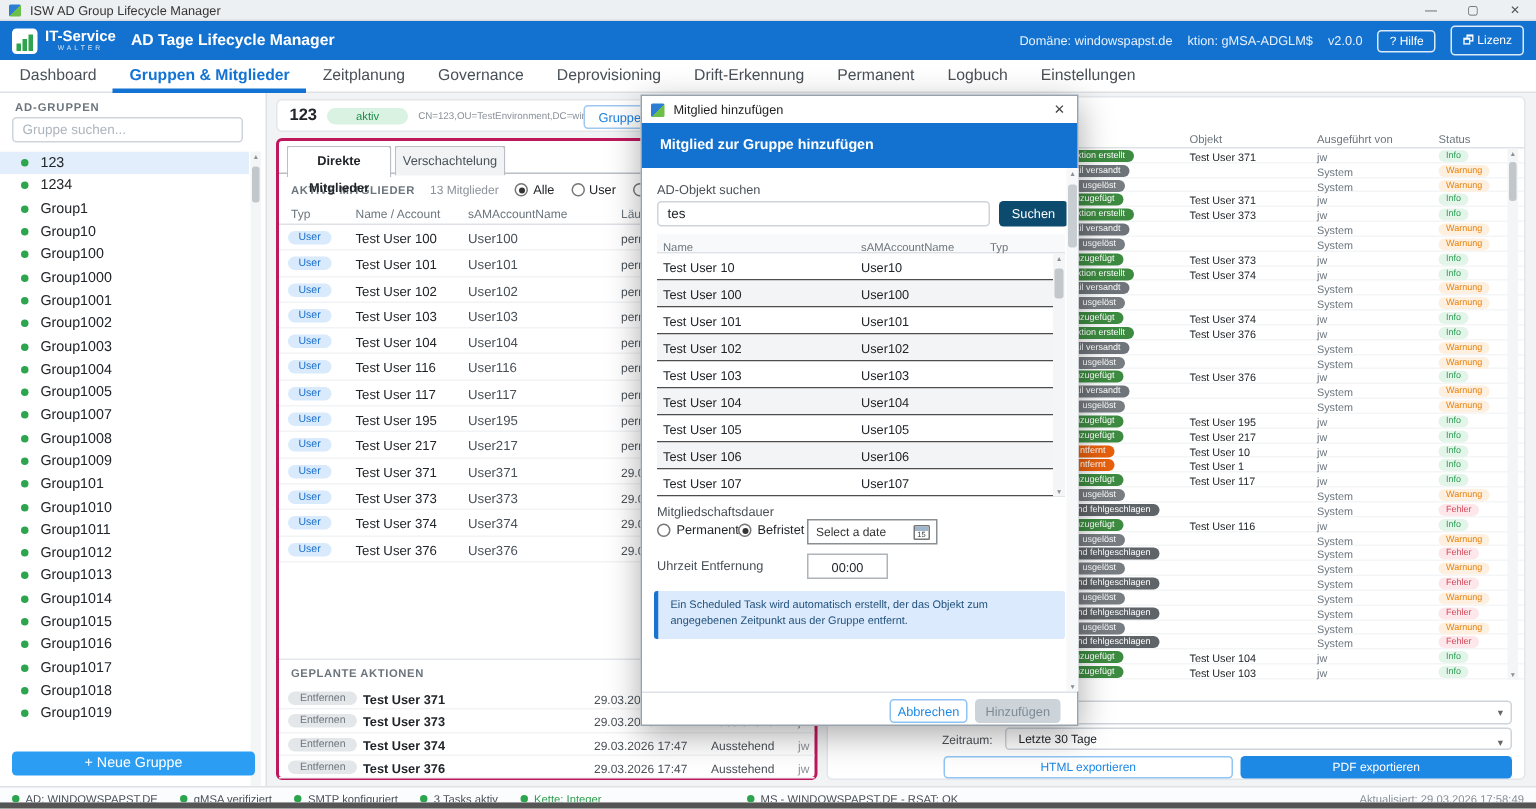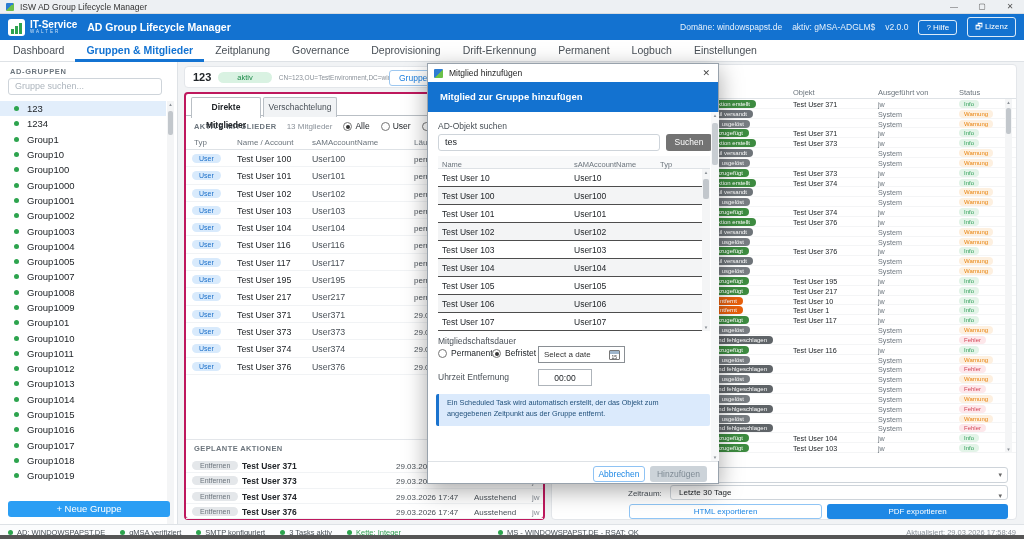--- a/index.html
+++ b/index.html
@@ -11,21 +11,21 @@
   
   .titlebar { left:0; top:0; width:1024px; height:14px; background:#edf0f3; border-bottom:1px solid #d8dce0;
               display:flex; align-items:center; }
   .tb-icon { width:8px; height:8px; margin-left:6px; border-radius:1px;
              background:linear-gradient(135deg,#2d7dd2 50%,#6cc04a 50%); }
   .tb-title { font-size:8.5px; color:#333; margin-left:6px; }
   .tb-controls { margin-left:auto; display:flex; }
   .tb-btn { width:28px; height:14px; font-size:8px; color:#555; text-align:center; line-height:14px; }
 
   
-  .appheader { left:0; top:14px; width:1024px; height:26px; background:#1372d0; display:flex; align-items:center; }
+  .appheader { left:0; top:14px; width:1024px; height:26px; background:#1372d0; display:flex; align-items:center;text-align:center; }
   .logo-ic { width:17px; height:17px; background:#ffffff; border-radius:3px; margin-left:8px;
              display:flex; align-items:flex-end; justify-content:center; gap:1px; padding:2px; }
   .logo-ic i { display:block; width:3px; background:#2ea44f; }
   .brand { margin-left:5px; color:#fff; line-height:1; }
   .brand b { font-size:10px; display:block; }
   .brand s { font-size:4.5px; letter-spacing:2px; text-decoration:none; display:block; color:#cfe3f7; }
   .apptitle { color:#fff; font-weight:bold; font-size:10.5px; margin-left:10px; }
   .hd-right { margin-left:auto; display:flex; align-items:center; gap:10px; margin-right:8px; }
   .hd-info { color:#e7f1fb; font-size:8.5px; }
   .hd-btn { border:1px solid rgba(255,255,255,.85); border-radius:3px; color:#fff; font-size:8px;
@@ -146,21 +146,21 @@
   .mo-titlebar { position:absolute; left:0; top:0; width:100%; height:18px; background:#fff; display:flex; align-items:center; }
   .mo-ic { width:9px; height:9px; margin-left:6px; border-radius:1px;
            background:linear-gradient(135deg,#2d7dd2 50%,#6cc04a 50%); }
   .mo-title { font-size:8.5px; color:#222; margin-left:6px; }
   .mo-close { margin-left:auto; margin-right:8px; font-size:9px; color:#444; }
   .mo-header { position:absolute; left:0; top:18px; width:100%; height:30px; background:#1372d0; color:#fff;
                font-weight:bold; font-size:9.5px; line-height:30px; padding-left:12px; }
   .mo-lbl { position:absolute; left:10px; font-size:8.5px; color:#495057; }
   .mo-input { position:absolute; left:10px; top:70px; width:222px; height:17px; border:1px solid #ced4da; border-radius:3px;
               font-size:9px; color:#212529; line-height:15px; padding-left:6px; background:#fff; }
-  .mo-suchen { position:absolute; left:238px; top:70px; width:46px; height:17px; background:#737373; border-radius:3px;
+  .mo-suchen { position:absolute; left:238px; top:70px; width:46px; height:17px; background:#0c4a6e; border-radius:3px;
                color:#fff; font-size:8.5px; text-align:center; line-height:17px; }
   .mo-thead { position:absolute; left:10px; top:92px; width:272px; height:13px; background:#f8f9fa; border-bottom:1px solid #dee2e6; }
   .mo-thead span { position:absolute; top:4px; font-size:7.5px; color:#6c757d; }
   .rc1 { left:4px; } .rc2 { left:136px; } .rc3 { left:222px; }
   .mo-rows { position:absolute; left:10px; top:105px; width:272px; height:162px; overflow:hidden; }
   .r-row { height:18px; position:relative; border-bottom:1px solid #4d4d4d; background:#fff; }
   .r-row.alt { background:#f3f4f5; }
   .r-row .n { position:absolute; left:4px; top:4px; font-size:8.5px; color:#212529; }
   .r-row .s { position:absolute; left:136px; top:4px; font-size:8.5px; color:#212529; }
   .mo-rscroll { position:absolute; left:274px; top:105px; width:8px; height:162px; background:#f4f5f6; }
@@ -202,24 +202,24 @@
   <div class="abs appheader">
     <span class="logo-ic">
         <i style="height:5px"></i>
         <i style="height:8px"></i>
         <i style="height:11px"></i>
       </span>
     <span class="brand">
       <b>IT-Service</b>
       <s>WALTER</s>
     </span>
-    <span class="apptitle">AD Group Lifecycle Manager</span>
+    <span class="apptitle">AD Tage Lifecycle Manager</span>
     <span class="hd-right">
       <span class="hd-info">Domäne: windowspapst.de</span>
-      <span class="hd-info">aktiv: gMSA-ADGLM$</span>
+      <span class="hd-info">ktion: gMSA-ADGLM$</span>
       <span class="hd-info">v2.0.0</span>
       <span class="hd-btn">? Hilfe</span>
       <span class="hd-btn">🗗 <span>Lizenz</span></span>
     </span>
   </div>
 
   <div class="abs navbar" id="nav-list">
       <div class="nav-item">Dashboard</div>
       <div class="nav-item active">Gruppen &amp; Mitglieder</div>
       <div class="nav-item">Zeitplanung</div>

